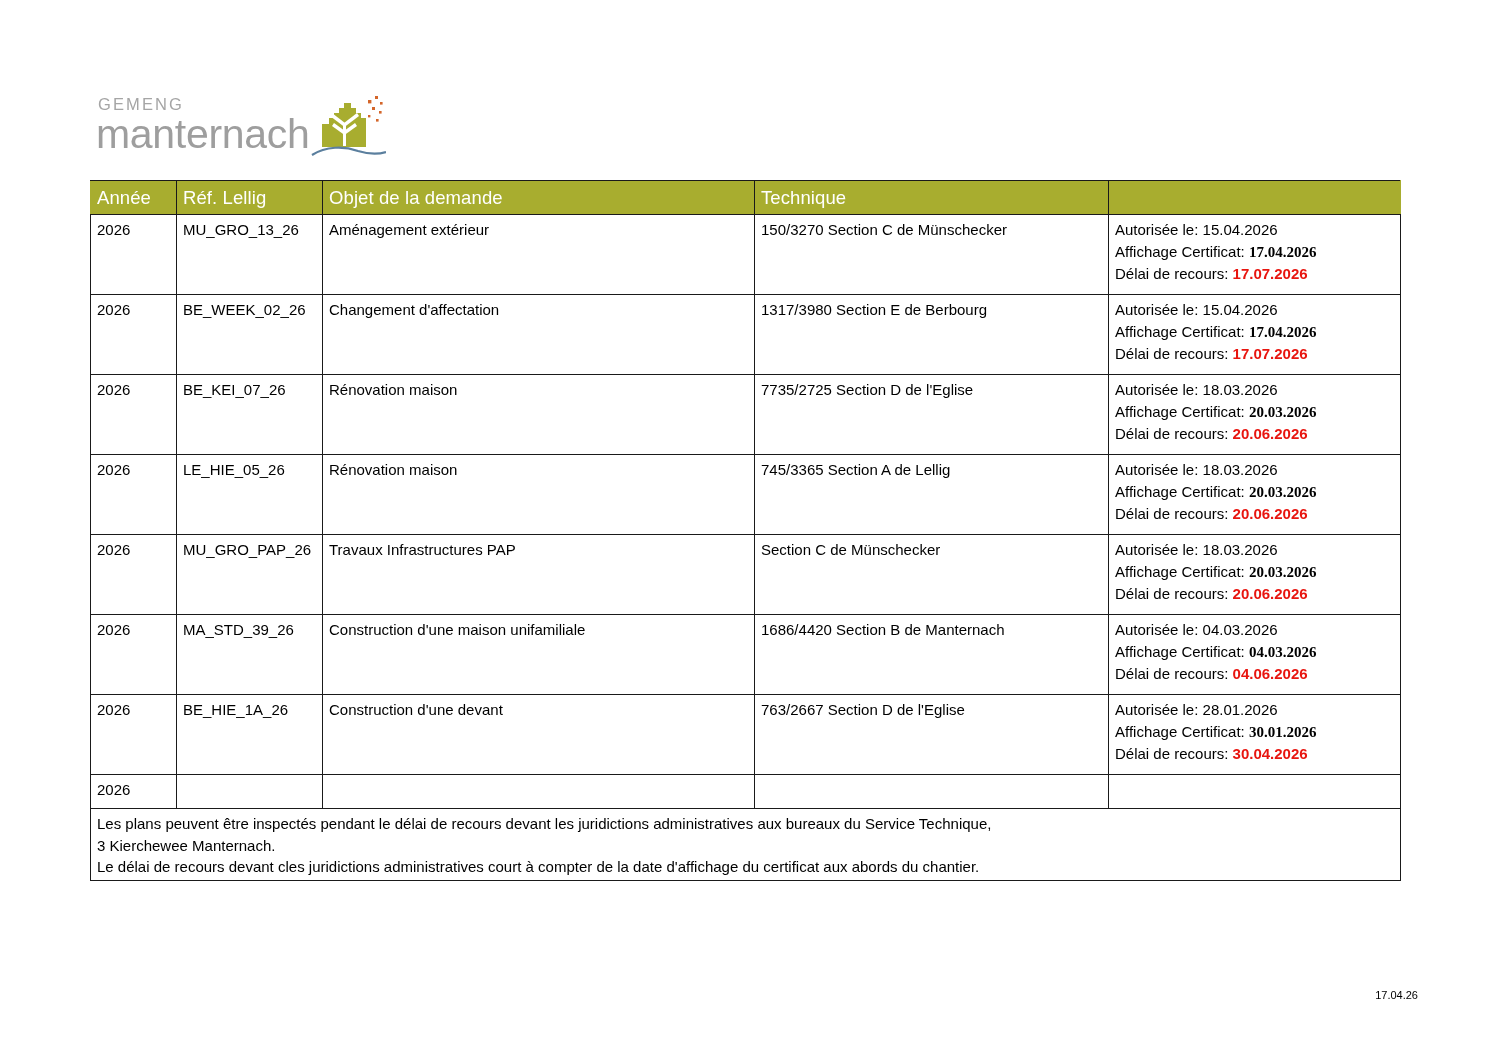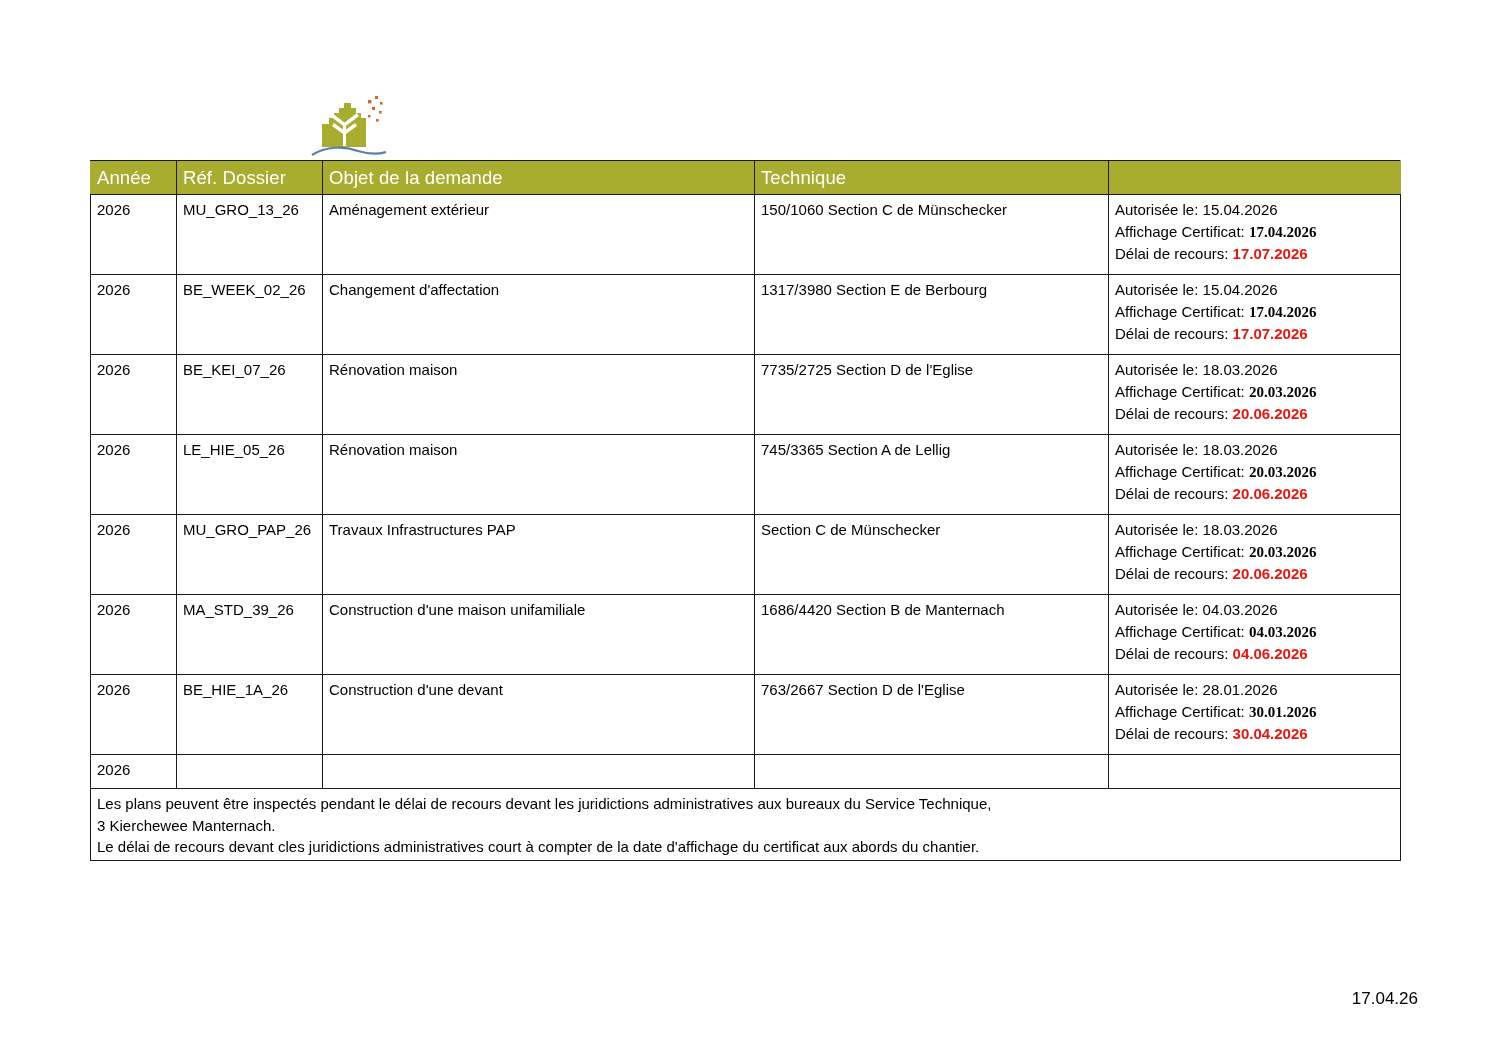--- a/index.html
+++ b/index.html
@@ -60,21 +60,21 @@
     left: 214px;
     top: -2px;
     width: 76px;
     height: 64px;
   }
 
   
   .doc-table {
     position: absolute;
     left: 90px;
-    top: 160px;
+    top: 180px;
     width: 1310px;
     border-collapse: collapse;
     table-layout: fixed;
     font-size: 15px;
   }
   .doc-table td, .doc-table th {
     border: 1.6px solid #1a1a1a;
     padding: 4px 6px 3px 6px;
     vertical-align: top;
     text-align: left;
@@ -114,30 +114,34 @@
     line-height: 1.62;
     padding: 4px 6px 5px 6px;
   }
   .footer-cell div { white-space: nowrap; }
 
   
   .page-date {
     position: absolute;
     right: 78px;
     top: 989px;
-    font-size: 17px;
+    font-size: 11px;
     color: #000000;
   }
 </style>
 </head>
 <body>
 
 <div class="page">
 
   <div class="logo-block">
+    <div class="logo-text-wrap">
+      <span class="logo-gemeng">GEMENG</span>
+      <span class="logo-manternach">manternach</span>
+    </div>
     <svg class="logo-mark" viewBox="0 0 76 64">
 
       <path d="M12 30 L12 53 L56 53 L56 24 L51 24 L51 19 L46 19 L46 14 L41 14 L41 9 L34 9 L34 14 L29 14 L29 19 L24 19 L24 24 L19 24 L19 30 Z" fill="#a8ad2f"></path>
 
       <path d="M33 52 L33 30 L36 30 L36 52 Z" fill="#ffffff"></path>
       <path d="M34.5 33 L20 22 L22 19 L35 29 Z" fill="#ffffff"></path>
       <path d="M34.5 33 L49 22 L47 19 L34 29 Z" fill="#ffffff"></path>
       <path d="M34.5 41 L22 32 L24 29 L35 37 Z" fill="#ffffff"></path>
       <path d="M34.5 41 L47 32 L45 29 L34 37 Z" fill="#ffffff"></path>
 
@@ -157,33 +161,33 @@
     <colgroup>
       <col class="c-annee">
         <col class="c-ref">
         <col class="c-objet">
         <col class="c-situ">
         <col class="c-stat">
     </colgroup>
     <thead>
       <tr>
         <th class="hdr-first">Année</th>
-        <th>Réf. Dossier</th>
+        <th>Réf. Lellig</th>
         <th>Objet de la demande</th>
         <th>Technique</th>
         <th class="hdr-last"></th>
       </tr>
     </thead>
     <tbody>
 
       <tr class="data-row">
         <td>2026</td>
         <td>MU_GRO_13_26</td>
         <td>Aménagement extérieur</td>
-        <td>150/1060 Section C de Münschecker</td>
+        <td>150/3270 Section C de Münschecker</td>
         <td>
           <div class="status-line">
             <span>Autorisée le: </span>
             <span>15.04.2026</span>
           </div>
           <div class="status-line">
             <span>Affichage Certificat: </span>
             <span class="bold-date">17.04.2026</span>
           </div>
           <div class="status-line">

